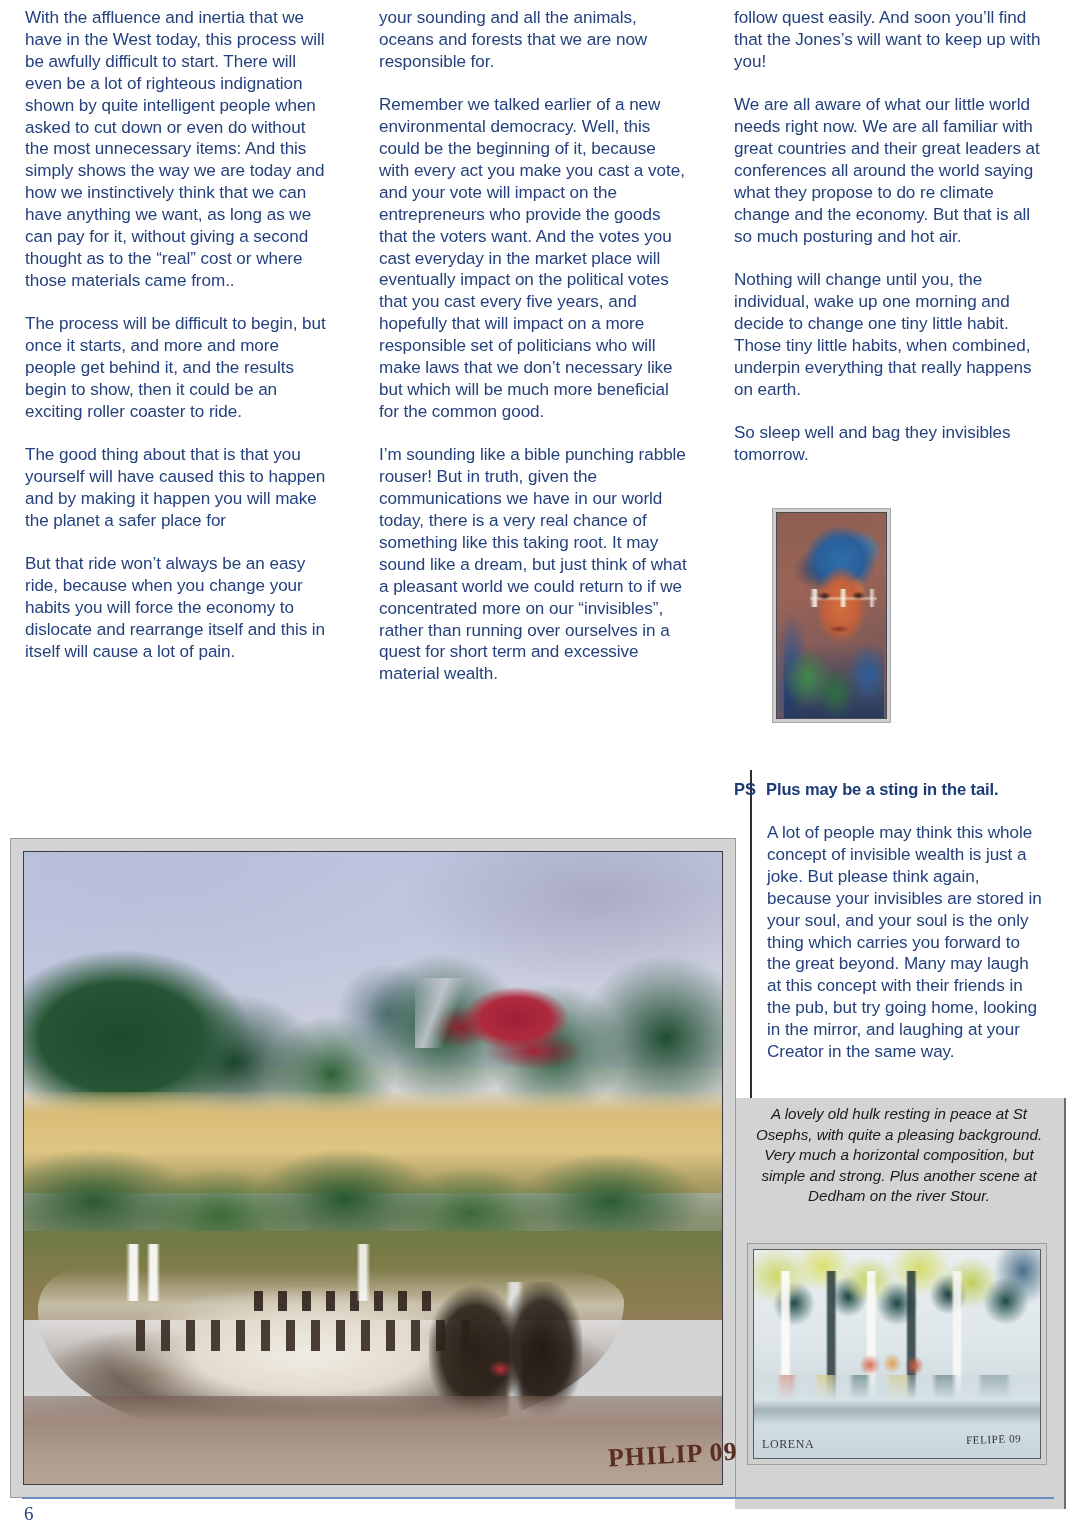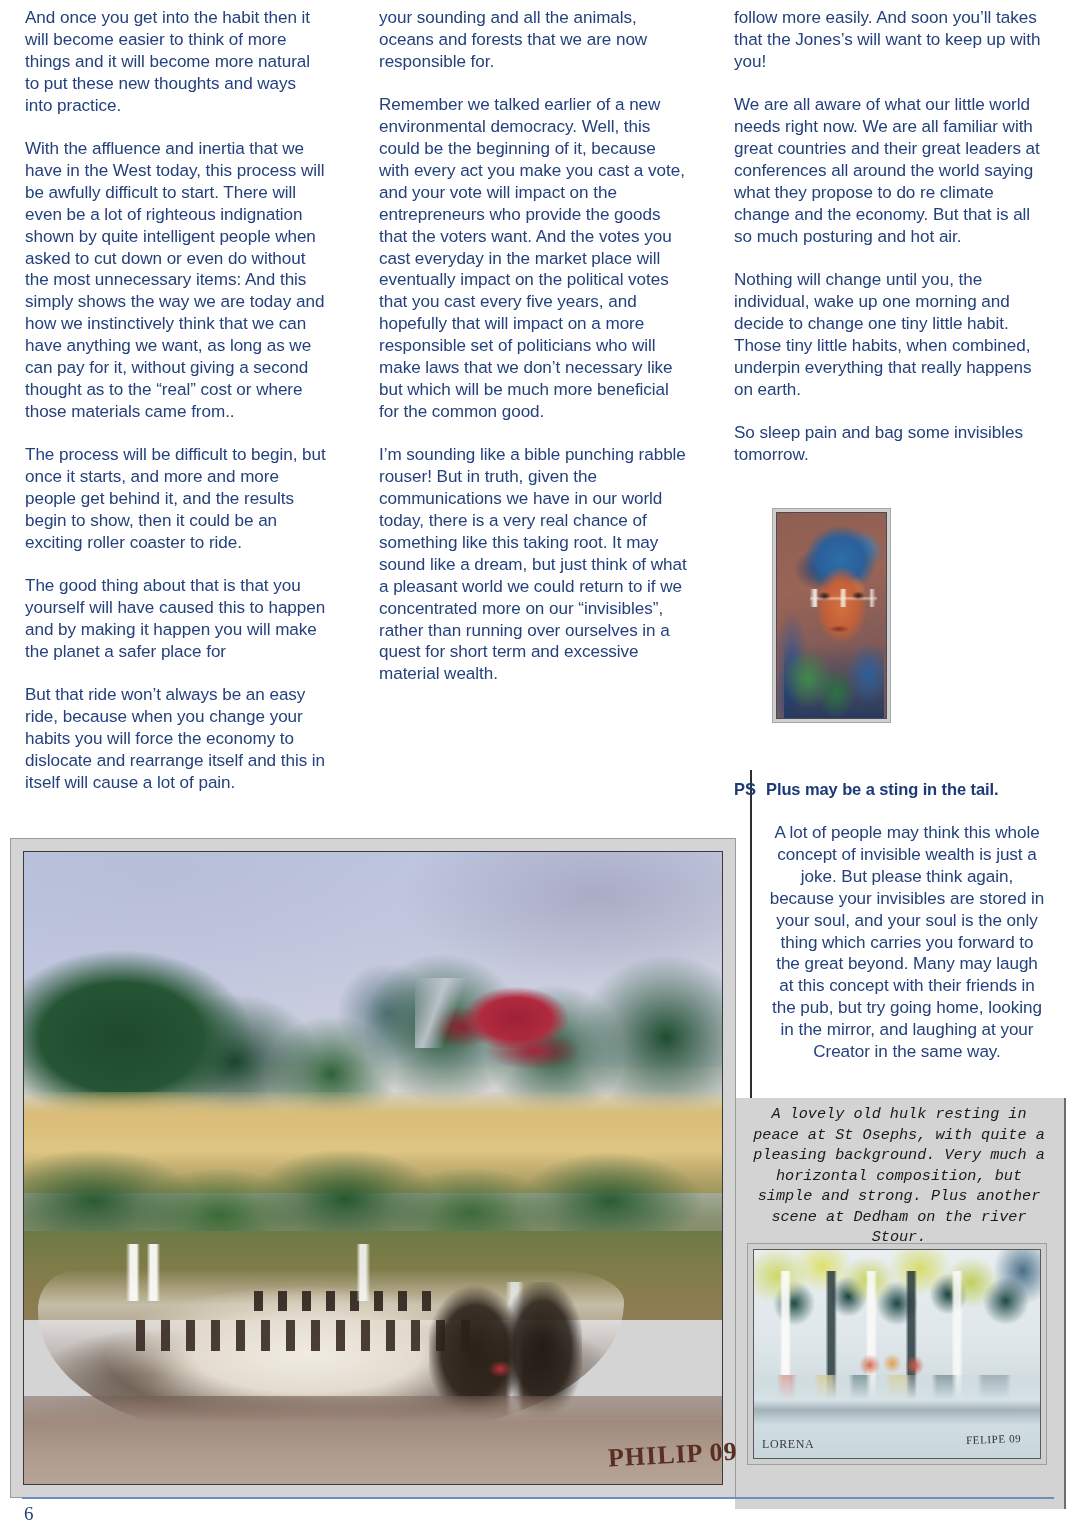--- a/index.html
+++ b/index.html
@@ -54,21 +54,20 @@
 
   .ps-body {
     position: absolute;
     left: 767px;
     top: 822px;
     width: 280px;
     color: #24417e;
     font-size: 17.1px;
     line-height: 21.9px;
     letter-spacing: -0.05px;
-    text-align: center;
   }
 
   
   .ps-card {
     position: absolute;
     left: 750px;
     top: 770px;
     width: 314px;
     height: 330px;
     background: #ffffff;
@@ -88,21 +87,21 @@
     border-right: 2px solid #6d6d6d;
     box-sizing: border-box;
   }
   .caption-text {
     position: absolute;
     left: 752px;
     top: 1104px;
     width: 294px;
     text-align: center;
     color: #1a1a1a;
-    font-family: Liberation Mono, monospace;
+    font-family: Liberation Sans, sans-serif;
     font-style: italic;
     font-size: 15.2px;
     line-height: 20.5px;
   }
 
   
   .frame {
     position: absolute;
     background: #d2d2d2;
     box-sizing: border-box;
@@ -406,38 +405,37 @@
     position: absolute; left: 0; top: 72%; width: 100%; height: 12%;
     background: linear-gradient(180deg, rgba(70,95,105,0) 0%, rgba(70,95,105,.35) 40%, rgba(70,95,105,0) 100%);
   }
 </style>
 </head>
 <body>
 
 <div class="page">
 
   <div class="col" id="col1">
-    <p>And once you get into the habit then it will become easier to think of more things and it will become more natural to put these new thoughts and ways into practice.</p>
     <p>With the affluence and inertia that we have in the West today, this process will be awfully difficult to start. There will even be a lot of righteous indignation shown by quite intelligent people when asked to cut down or even do without the most unnecessary items: And this simply shows the way we are today and how we instinctively think that we can have anything we want, as long as we can pay for it, without giving a second thought as to the “real” cost or where those materials came from..</p>
     <p>The process will be difficult to begin, but once it starts, and more and more people get behind it, and the results begin to show, then it could be an exciting roller coaster to ride.</p>
     <p>The good thing about that is that you yourself will have caused this to happen and by making it happen you will make the planet a safer place for</p>
     <p>But that ride won’t always be an easy ride, because when you change your habits you will force the economy to dislocate and rearrange itself and this in itself will cause a lot of pain.</p>
   </div>
 
   <div class="col" id="col2">
     <p>your sounding and all the animals, oceans and forests that we are now responsible for.</p>
     <p>Remember we talked earlier of a new environmental democracy. Well, this could be the beginning of it, because with every act you make you cast a vote, and your vote will impact on the entrepreneurs who provide the goods that the voters want. And the votes you cast everyday in the market place will eventually impact on the political votes that you cast every five years, and hopefully that will impact on a more responsible set of politicians who will make laws that we don’t necessary like but which will be much more beneficial for the common good.</p>
     <p>I’m sounding like a bible punching rabble rouser! But in truth, given the communications we have in our world today, there is a very real chance of something like this taking root. It may sound like a dream, but just think of what a pleasant world we could return to if we concentrated more on our “invisibles”, rather than running over ourselves in a quest for short term and excessive material wealth.</p>
   </div>
 
   <div class="col" id="col3">
-    <p>follow more easily. And soon you’ll takes that the Jones’s will want to keep up with you!</p>
+    <p>follow quest easily. And soon you’ll find that the Jones’s will want to keep up with you!</p>
     <p>We are all aware of what our little world needs right now. We are all familiar with great countries and their great leaders at conferences all around the world saying what they propose to do re climate change and the economy. But that is all so much posturing and hot air.</p>
     <p>Nothing will change until you, the individual, wake up one morning and decide to change one tiny little habit. Those tiny little habits, when combined, underpin everything that really happens on earth.</p>
-    <p>So sleep pain and bag some invisibles tomorrow.</p>
+    <p>So sleep well and bag they invisibles tomorrow.</p>
   </div>
 
   <div class="frame" id="portrait-frame">
     <div class="art">
       <div class="canvas">
         <div id="p-bg"></div>
         <div id="p-bg-blue"></div>
         <div id="p-hat"></div>
         <div id="p-face"></div>
         <div id="p-glasses"></div>

